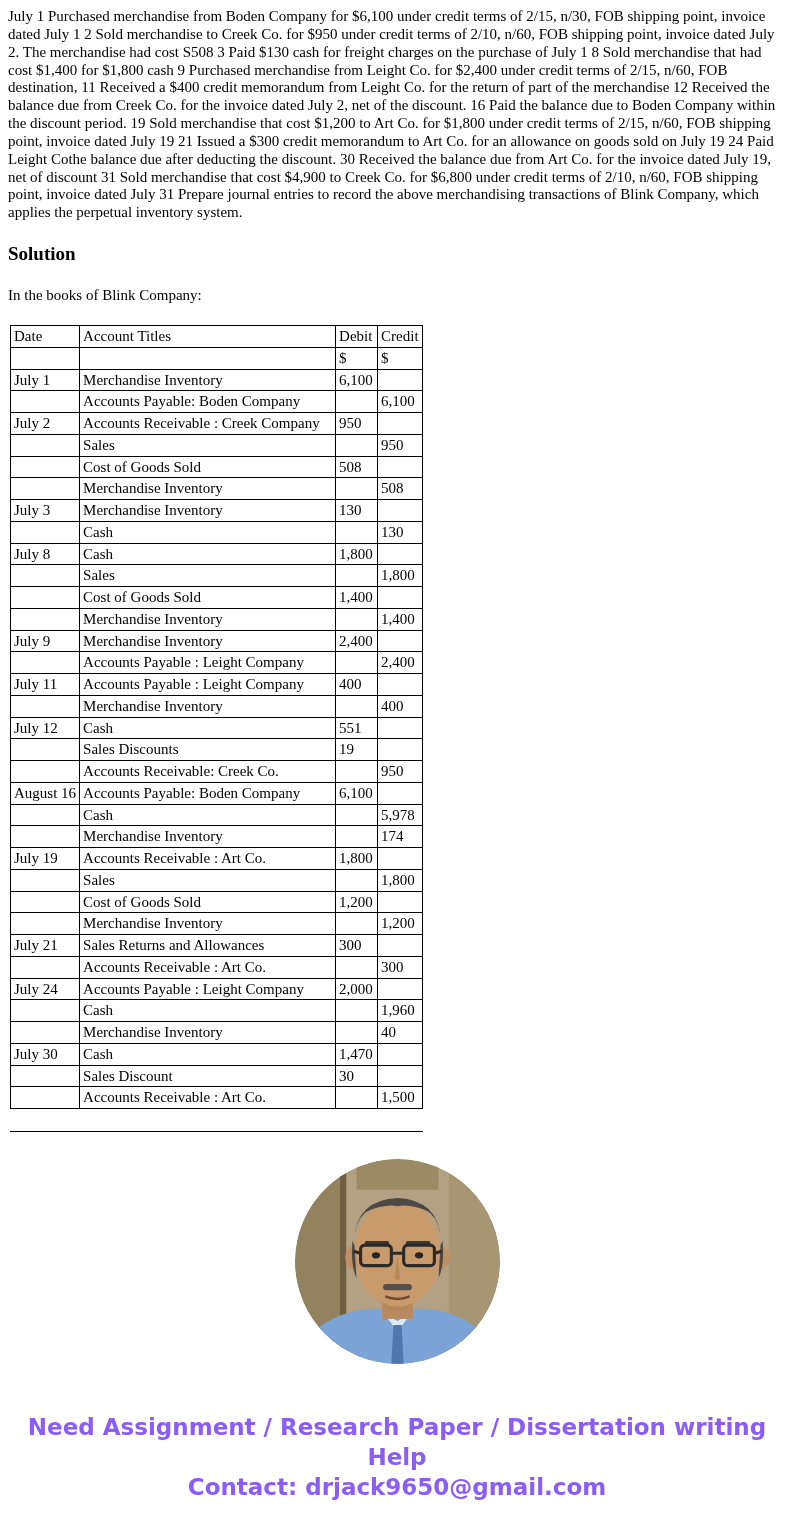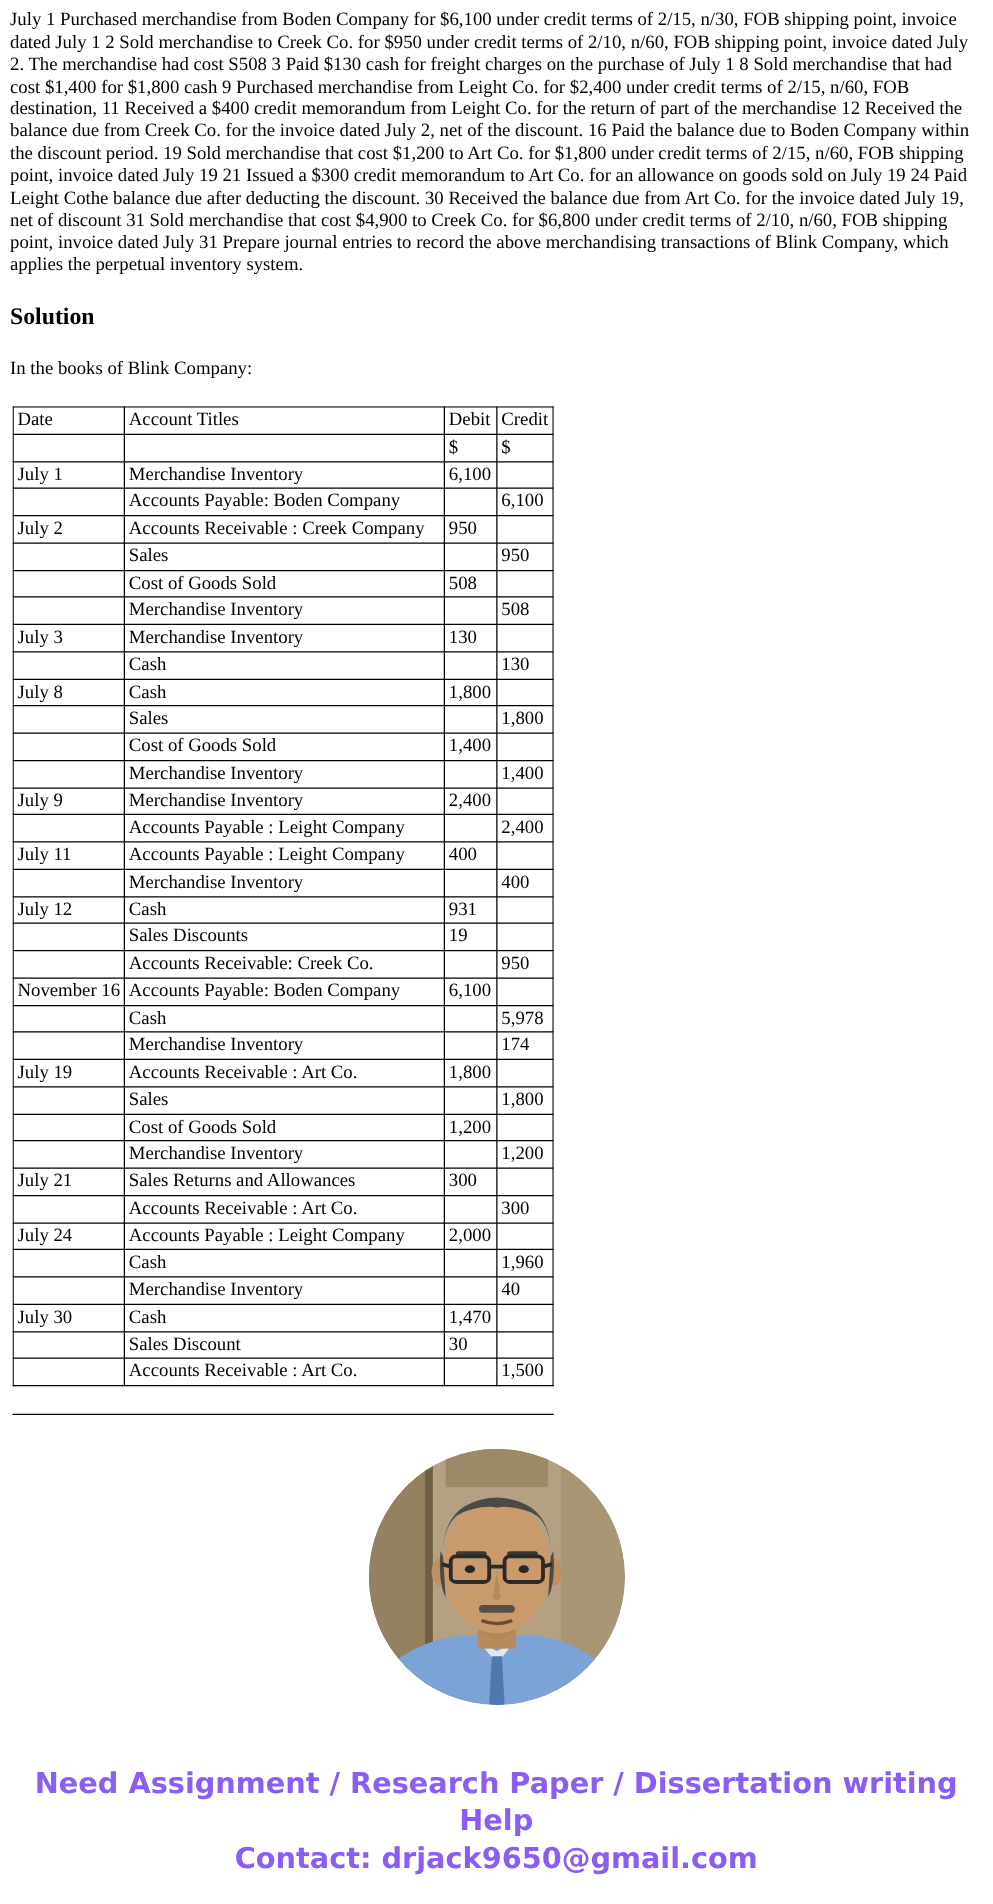--- a/index.html
+++ b/index.html
@@ -200,37 +200,37 @@
           </tr>
           <tr>
             <td class="col-date"></td>
             <td class="col-account">Merchandise Inventory</td>
             <td class="col-debit"></td>
             <td class="col-credit">400</td>
           </tr>
           <tr>
             <td class="col-date">July 12</td>
             <td class="col-account">Cash</td>
-            <td class="col-debit">931</td>
+            <td class="col-debit">551</td>
             <td class="col-credit"></td>
           </tr>
           <tr>
             <td class="col-date"></td>
             <td class="col-account">Sales Discounts</td>
             <td class="col-debit">19</td>
             <td class="col-credit"></td>
           </tr>
           <tr>
             <td class="col-date"></td>
             <td class="col-account">Accounts Receivable: Creek Co.</td>
             <td class="col-debit"></td>
             <td class="col-credit">950</td>
           </tr>
           <tr>
-            <td class="col-date">November 16</td>
+            <td class="col-date">August 16</td>
             <td class="col-account">Accounts Payable: Boden Company</td>
             <td class="col-debit">6,100</td>
             <td class="col-credit"></td>
           </tr>
           <tr>
             <td class="col-date"></td>
             <td class="col-account">Cash</td>
             <td class="col-debit"></td>
             <td class="col-credit">5,978</td>
           </tr>

